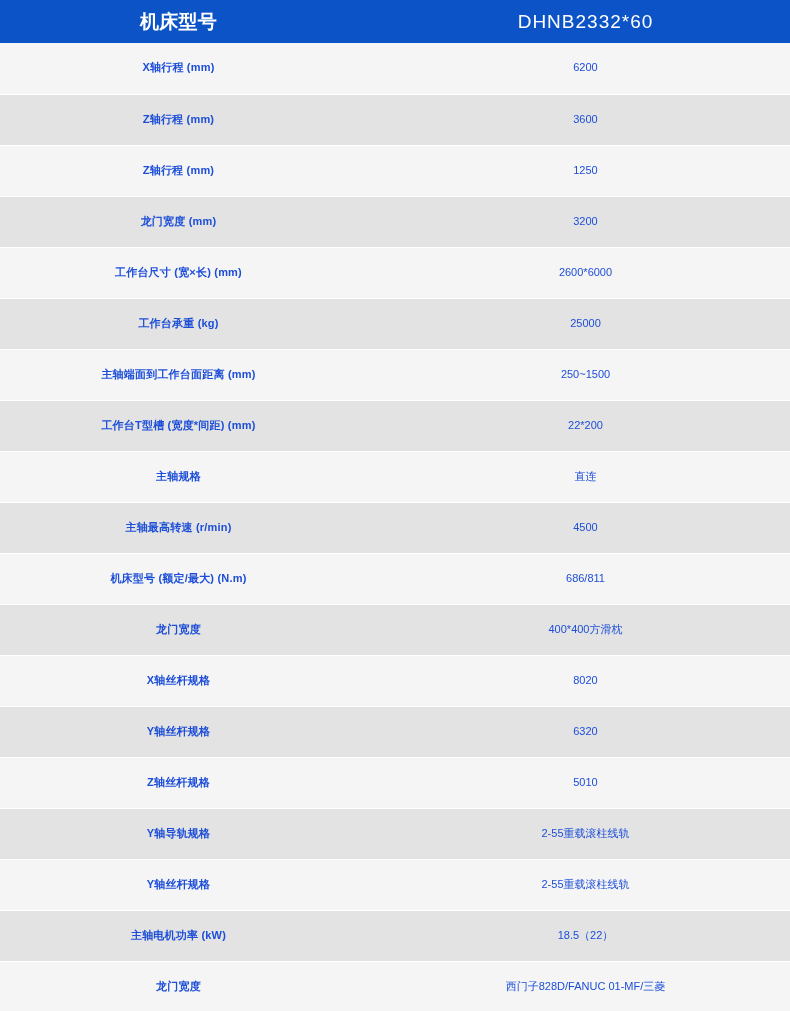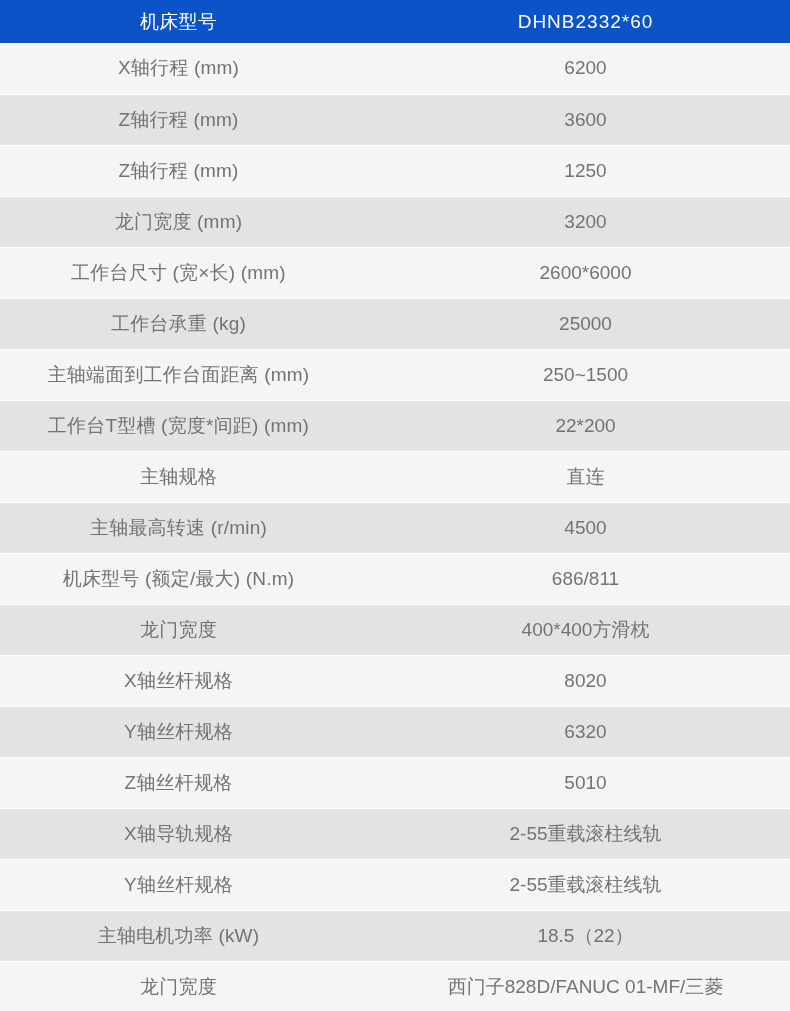--- a/index.html
+++ b/index.html
@@ -18,27 +18,27 @@
     border-collapse: collapse;
     table-layout: fixed;
   }
   .spec-table tr {
     height: 51px;
   }
   .spec-table td {
     padding: 0 6px;
     text-align: center;
     vertical-align: middle;
-    font-size: 19px;
-    color: #737373;
+    font-size: 11px;
+    color: #1d4ed8;
     line-height: 1.25;
   }
   .spec-table td.label {
     width: 345px;
-    font-weight: normal;
+    font-weight: bold;
     letter-spacing: 0.2px;
   }
   .spec-table td.value {
     width: 445px;
     font-weight: normal;
   }
   tr.header-row {
     background: #0b53c6;
     height: 43px;
   }
@@ -121,21 +121,21 @@
     </tr>
     <tr class="row-even">
       <td class="label">Y轴丝杆规格</td>
       <td class="value">6320</td>
     </tr>
     <tr class="row-odd">
       <td class="label">Z轴丝杆规格</td>
       <td class="value">5010</td>
     </tr>
     <tr class="row-even">
-      <td class="label">X轴导轨规格</td>
+      <td class="label">Y轴导轨规格</td>
       <td class="value">2-55重载滚柱线轨</td>
     </tr>
     <tr class="row-odd">
       <td class="label">Y轴丝杆规格</td>
       <td class="value">2-55重载滚柱线轨</td>
     </tr>
     <tr class="row-even">
       <td class="label">主轴电机功率 (kW)</td>
       <td class="value">18.5（22）</td>
     </tr>

